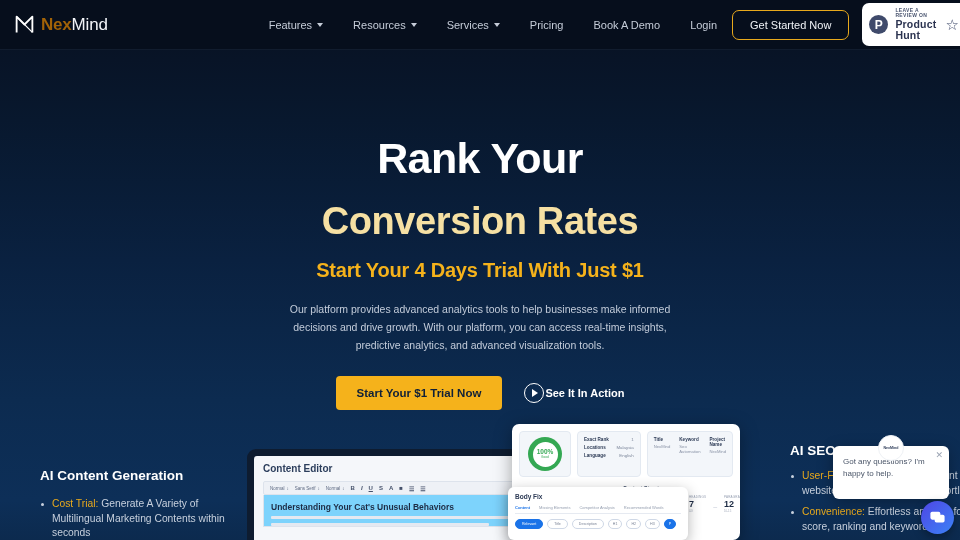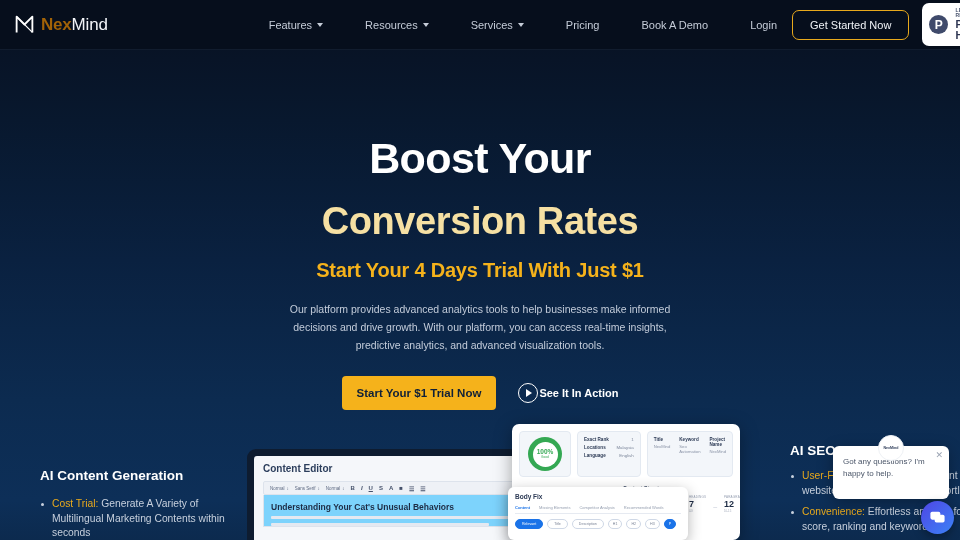--- a/index.html
+++ b/index.html
@@ -33,21 +33,21 @@
     z-index:30;
     box-shadow:0 1px 0 rgba(255,255,255,0.04);
   }
   .brand { display:flex; align-items:center; margin-left:14px; gap:6px; }
   .brand-mark { width:21px; height:21px; flex:none; }
   .brand-text { font-size:17px; letter-spacing:-0.2px; white-space:nowrap; }
   .brand-text .b1 { font-weight:bold; color:#a16207; }
   .brand-text .b2 { font-weight:normal; color:#f2f4f8; }
 
   .nav-links {
-    display:flex; align-items:flex-end; gap:12px;
+    display:flex; align-items:flex-end; gap:0;
     margin-left:146px;
   }
   .nav-item {
     display:flex; align-items:center; gap:5px;
     color:#c5ccd8; font-size:11px;
     padding:6px 15px; cursor:pointer; white-space:nowrap;
   }
   .caret {
     width:0;height:0;border-left:3.5px solid transparent;
     border-right:3.5px solid transparent;border-top:4px solid #c5ccd8;
@@ -93,21 +93,21 @@
   .hero-sub {
     margin:18px auto 0; width:394px;
     font-size:10.5px; line-height:1.72; color:#c3ccda;
   }
 
   .cta-row {
     margin-top:22px; display:flex; align-items:center; justify-content:center; gap:22px;
   }
   .btn-primary {
     background:#f5b21b; color:#102038; border:none; border-radius:4px;
-    font-size:11.5px; font-weight:bold; padding:11px 15px; cursor:pointer; white-space:nowrap;
+    font-size:11.5px; font-weight:bold; padding:11px 21px; cursor:pointer; white-space:nowrap;
   }
   .play-link { display:flex; align-items:center; gap:1px; cursor:pointer; }
   .play-circle {
     width:20px;height:20px;border-radius:50%;border:1.6px solid #ffffff;
     display:flex;align-items:center;justify-content:center;flex:none;
   }
   .play-tri {
     width:0;height:0;border-left:6px solid #ffffff;
     border-top:4px solid transparent;border-bottom:4px solid transparent;
     margin-left:2px;
@@ -293,21 +293,21 @@
         <div class="ph-texts">
           <span class="ph-top">LEAVE A REVIEW ON</span>
           <span class="ph-bot">Product Hunt</span>
         </div>
         <span class="ph-star">☆</span>
       </div>
     </div>
   </div>
 
   <div class="hero">
-    <div class="h1-line1">Boost Your</div>
+    <div class="h1-line1">Rank Your</div>
     <div class="h1-line2">Conversion Rates</div>
     <div class="h1-line3">Start Your 4 Days Trial With Just $1</div>
     <p class="hero-sub">Our platform provides advanced analytics tools to help businesses make informed decisions and drive growth. With our platform, you can access real-time insights, predictive analytics, and advanced visualization tools.</p>
 
     <div class="cta-row">
       <button class="btn-primary">Start Your $1 Trial Now</button>
       <div class="play-link">
         <span class="play-circle">
           <i class="play-tri"></i>
         </span>

